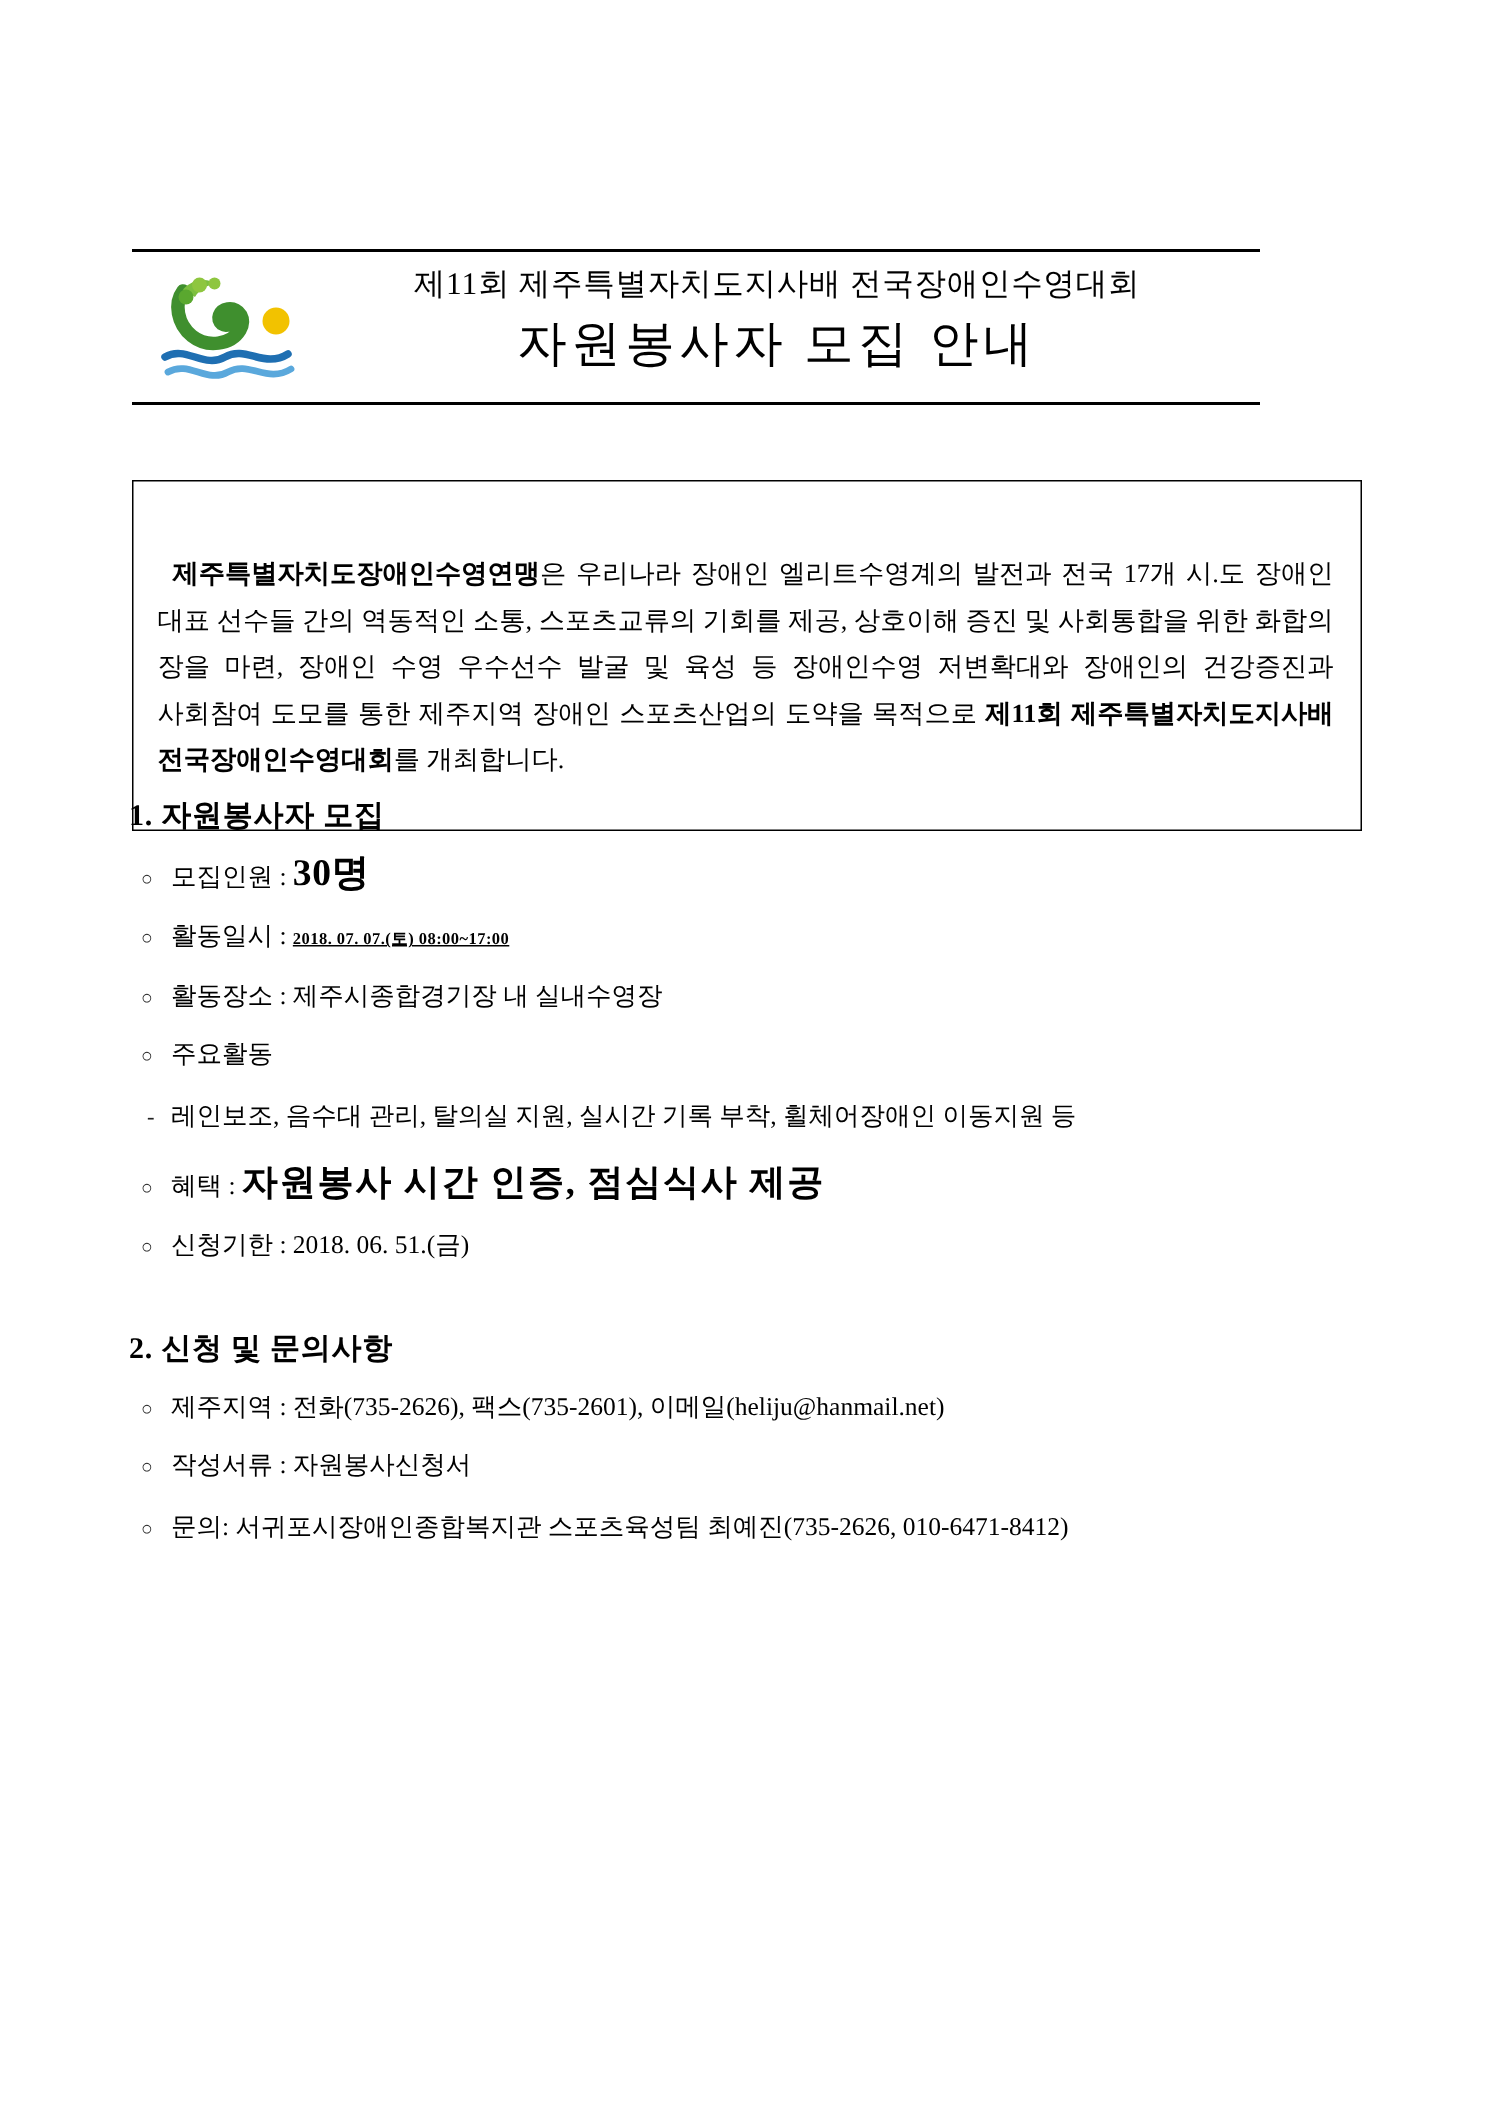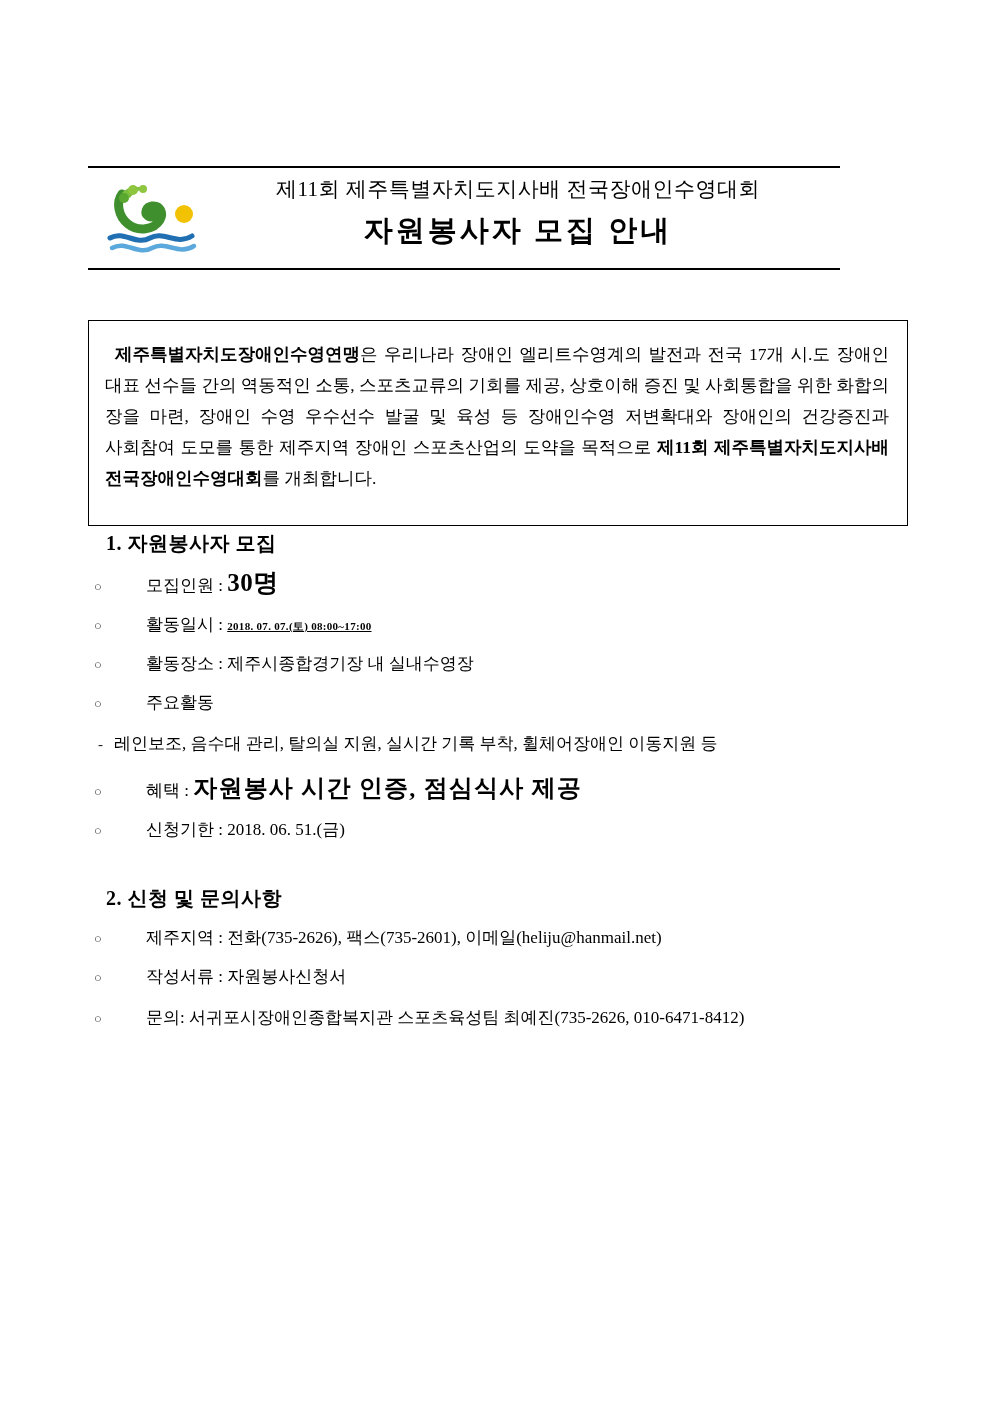--- a/index.html
+++ b/index.html
@@ -47,57 +47,56 @@
     width: 620px;
     text-align: center;
   }
   .header-line1 {
     font-size: 21px;
     letter-spacing: 0.5px;
     line-height: 30px;
     white-space: nowrap;
   }
   .header-line2 {
-    font-size: 29px;
-    font-weight: bold;
+    font-size: 33px;
+    font-weight: normal;
     letter-spacing: 3px;
     line-height: 40px;
     margin-top: 6px;
     white-space: nowrap;
   }
 
   
   .intro-box {
     position: absolute;
     left: 88px;
     top: 320px;
     width: 820px;
     box-sizing: border-box;
     border: 1px solid #000;
-    padding: 0 18px 14px 16px;
+    padding: 28px 18px 14px 16px;
   }
   .intro-text {
     font-size: 17.5px;
     line-height: 31px;
     text-align: justify;
     text-indent: 10px;
     word-break: keep-all;
   }
   .intro-text b {
     font-weight: bold;
   }
 
   
   .section-title {
     position: absolute;
     font-size: 20px;
     font-weight: bold;
     letter-spacing: 0.5px;
     white-space: nowrap;
-    margin-left: 20px;
   }
   #sec1-title { left: 86px; top: 530px; }
   #sec2-title { left: 86px; top: 885px; }
 
   .bullet-list {
     position: absolute;
     left: 88px;
     width: 840px;
   }
   #list1 { top: 572px; }
@@ -119,21 +118,21 @@
     padding-left: 6px;
     box-sizing: border-box;
   }
   .bullet-mark.dash {
     font-size: 15px;
     padding-left: 10px;
   }
   .bullet-body {
     flex: 1;
   }
-  .lbl { font-size: 17px; margin-left: 32px; }
+  .lbl { font-size: 17px; }
   .val { font-size: 17px; }
   .val.big-bold { font-size: 25px; font-weight: bold; letter-spacing: 0.5px; }
   .val.underline-bold {
     font-size: 11px;
     font-weight: bold;
     text-decoration: underline;
     letter-spacing: 0.3px;
   }
   .val.bold-sp {
     font-size: 24px;

